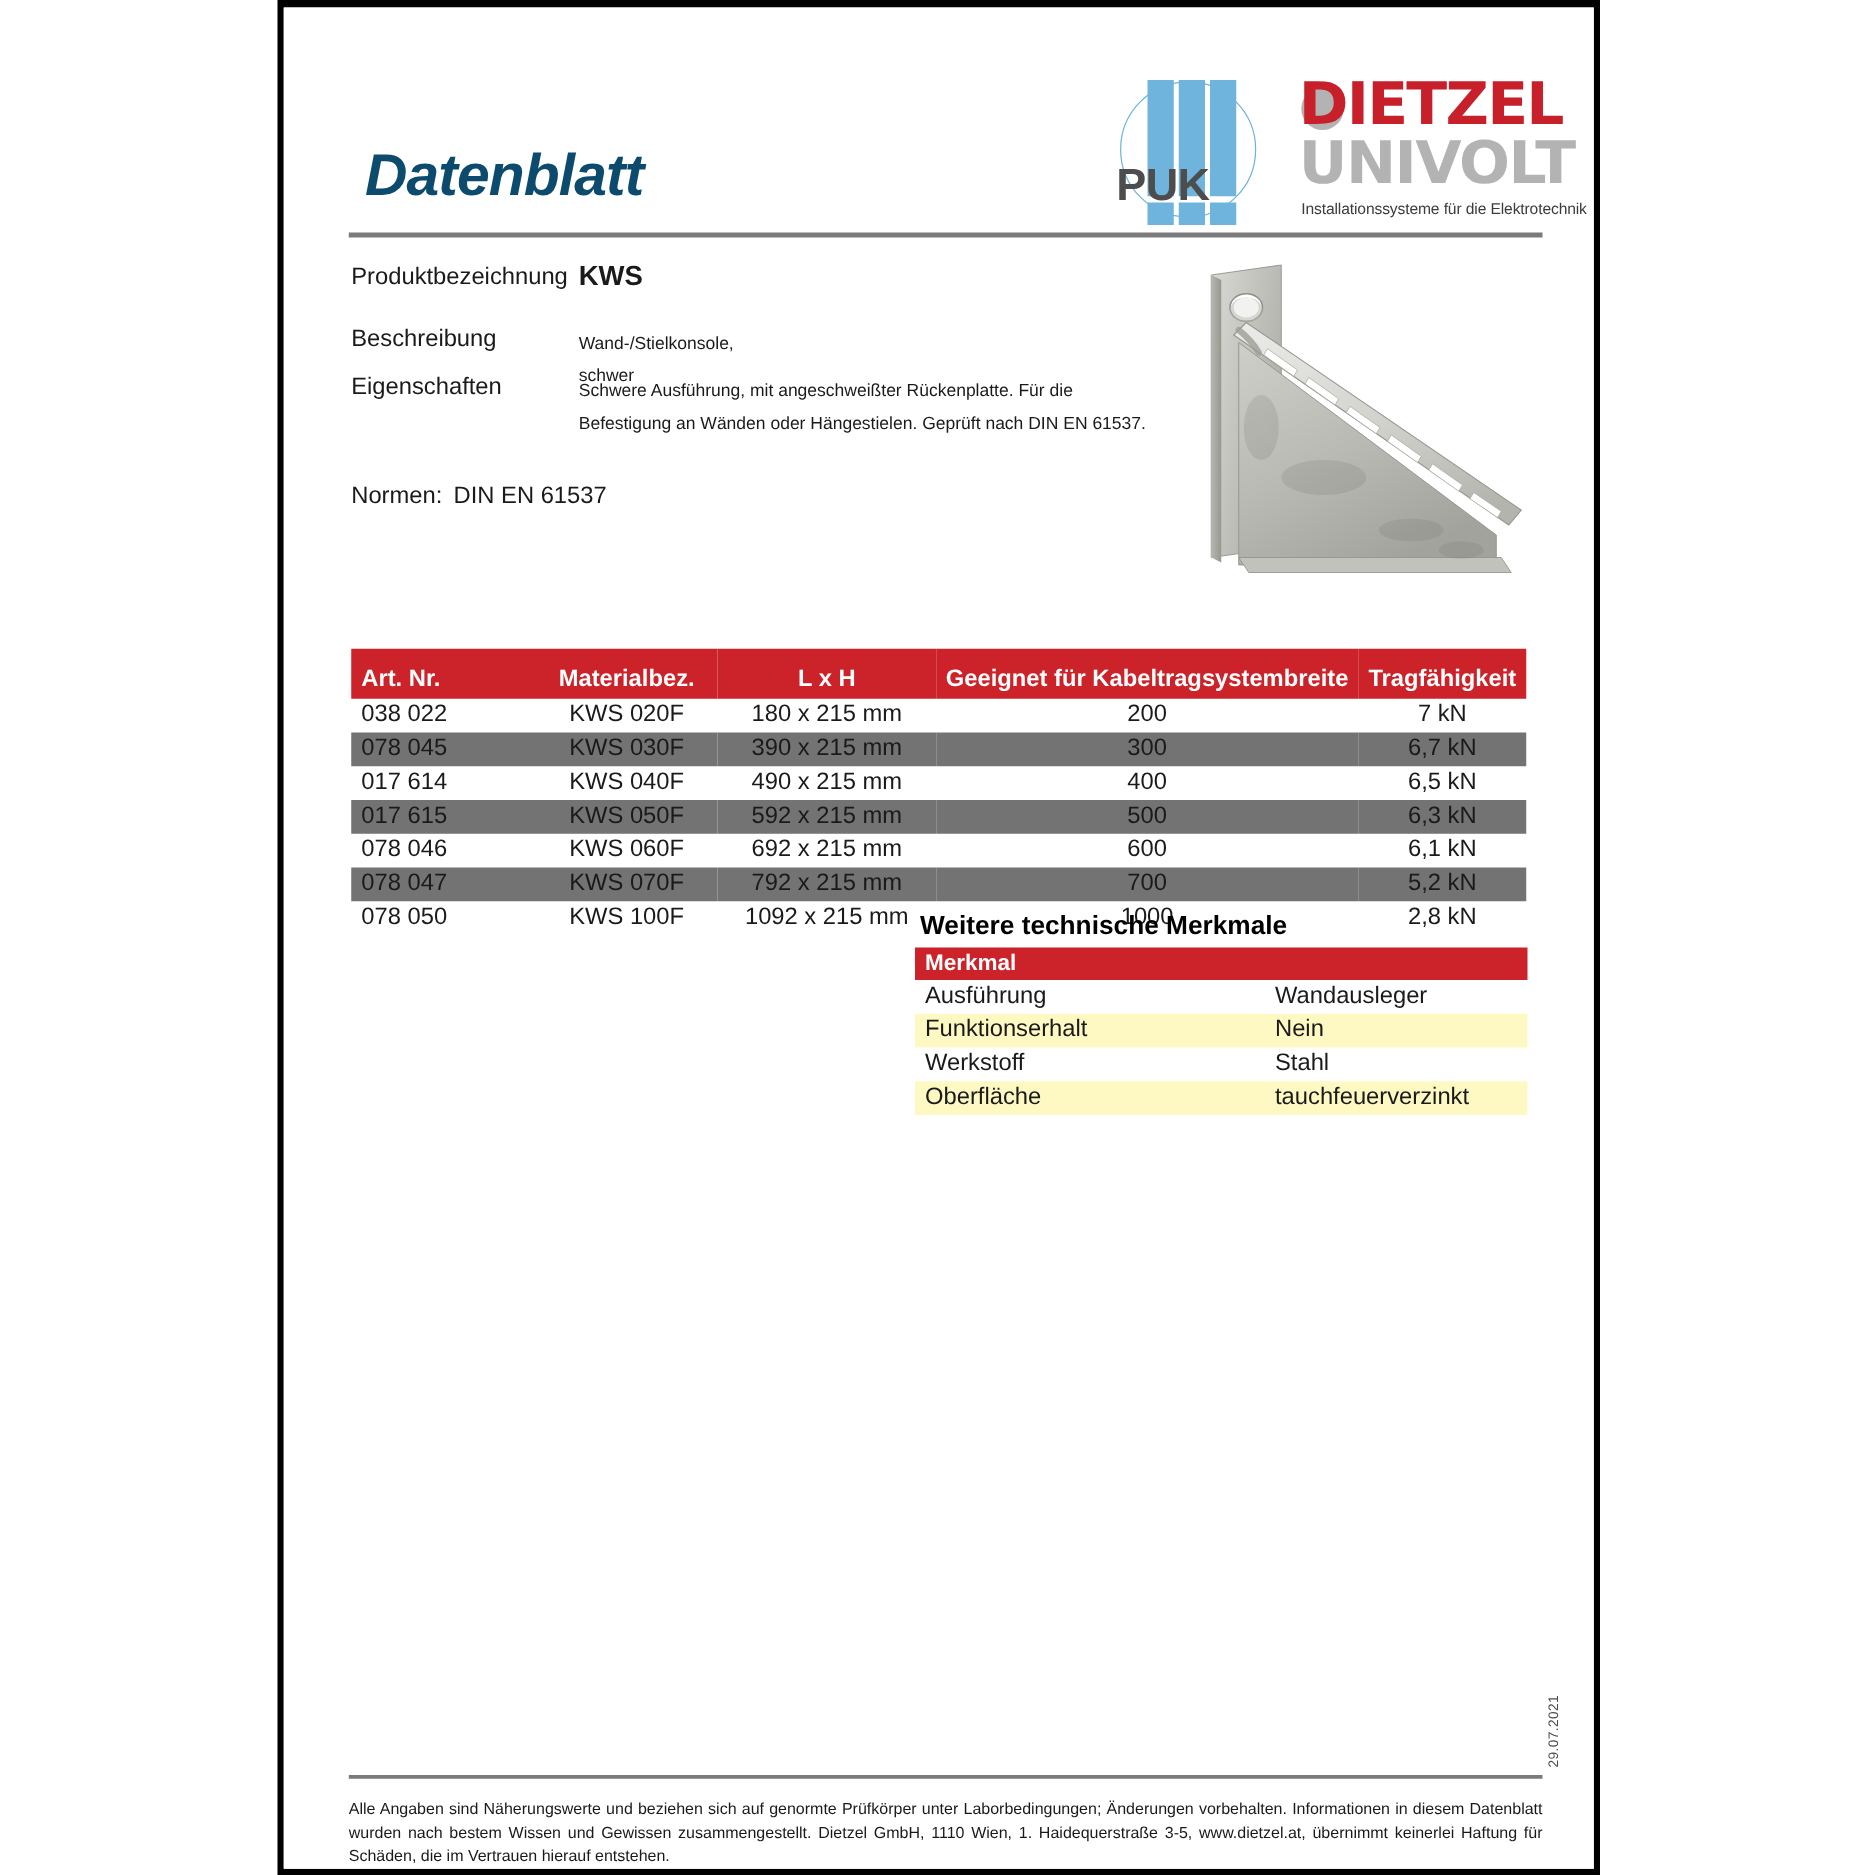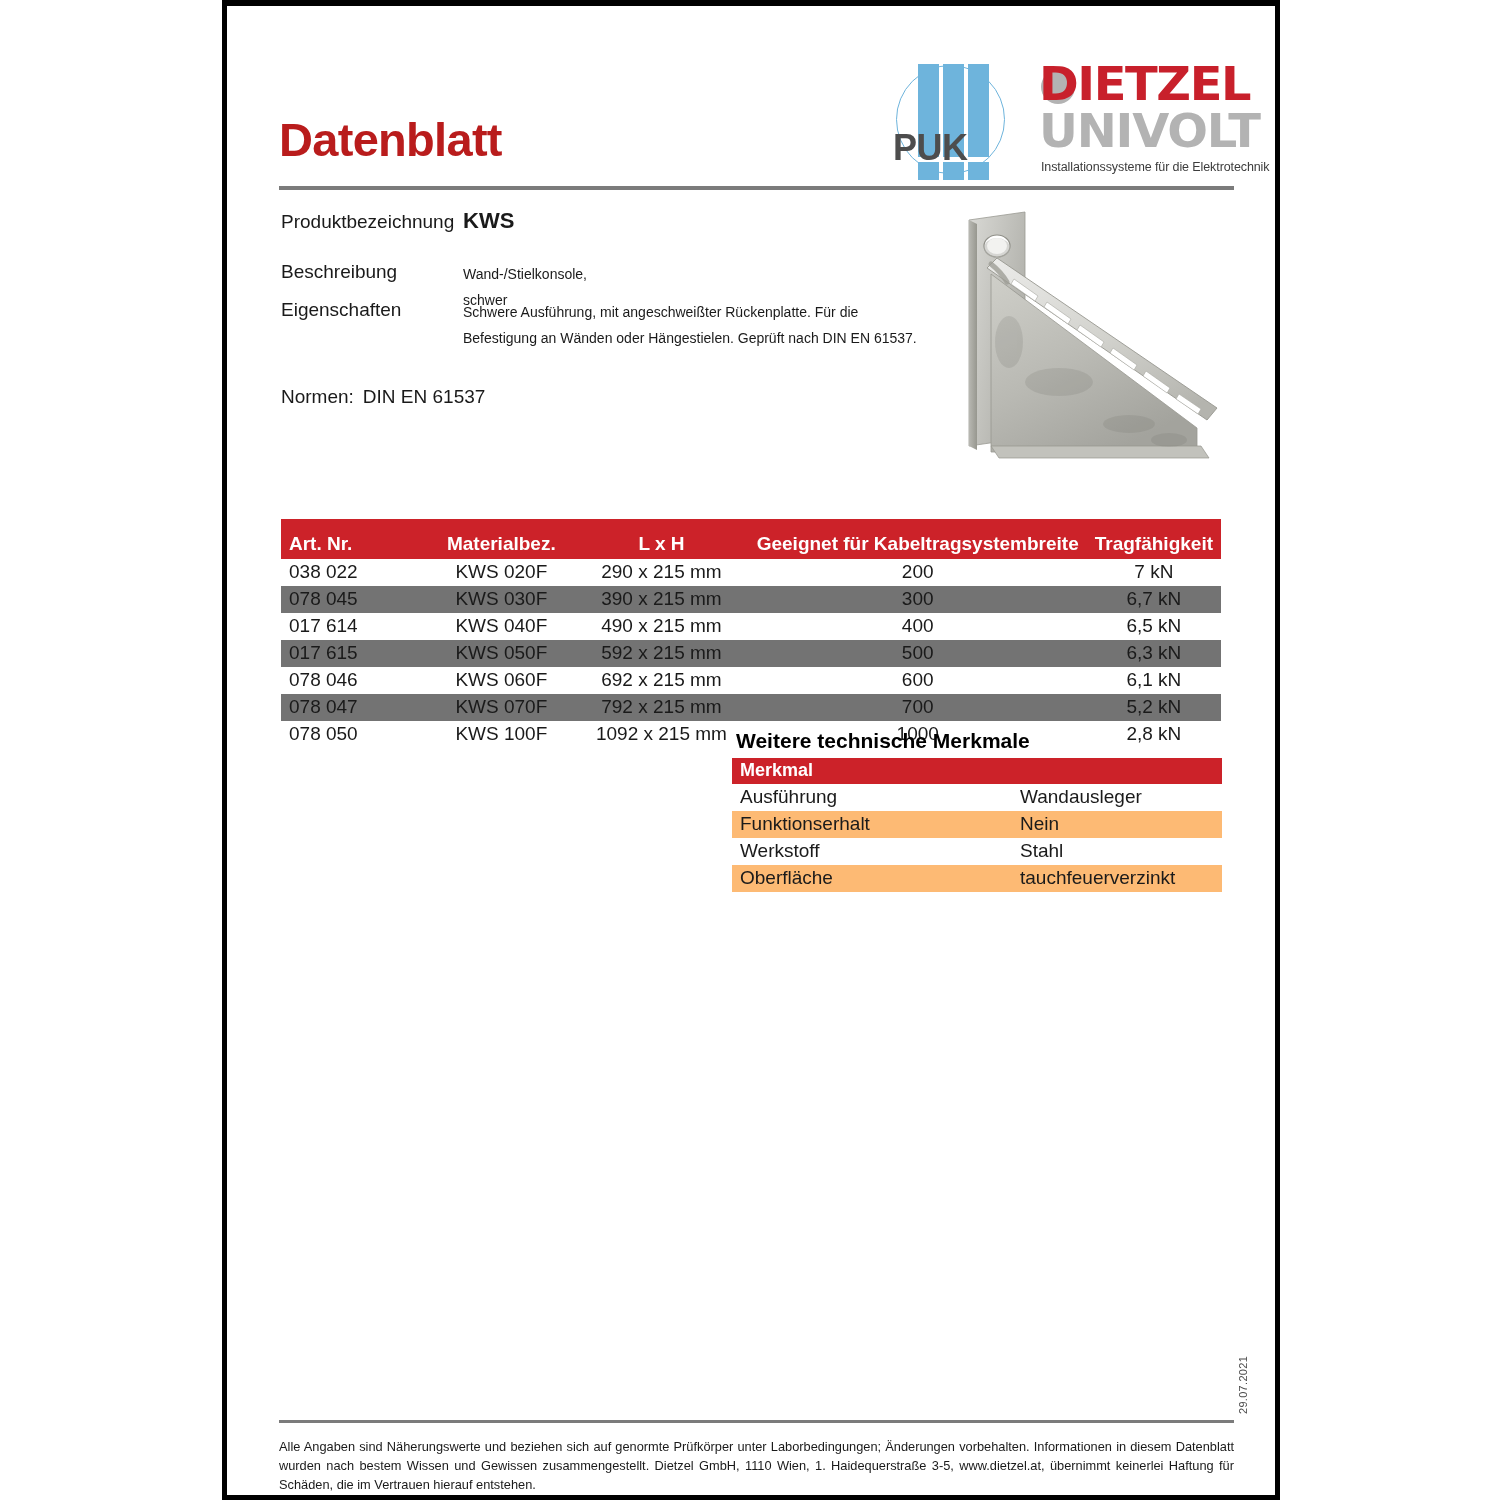--- a/index.html
+++ b/index.html
@@ -26,25 +26,26 @@
   }
 
   
   .header {
     position: absolute;
     left: 52px; top: 48px;
     width: 955px; height: 140px;
   }
   .doc-title {
     position: absolute;
-    left: 0px; top: 58px;
+    left: 13px; top: 58px;
     font-size: 47px;
     font-weight: bold;
     letter-spacing: -0.7px;
-    color: #b91c1c;
+    color: #0c4a6e;
+    font-style: italic;
   }
   .header-rule {
     position: absolute;
     left: 0px; top: 132px;
     width: 955px; height: 4px;
     background: #7b7b7b;
   }
 
   
   .puk-logo {
@@ -218,21 +219,21 @@
     font-size: 18px;
     padding: 2px 8px 3px 8px;
     margin-top: 20px;
   }
   .features-table td {
     padding: 2px 8px 3px 8px;
     height: 25px;
     white-space: nowrap;
   }
   .features-table td.fval { text-align: left; }
-  .features-table tr.alt td { background: #fdba74; }
+  .features-table tr.alt td { background: #fef9c3; }
   .f-key { width: 280px; }
 
   
   .footer-rule {
     position: absolute;
     left: 52px; top: 1414px;
     width: 955px; height: 3px;
     background: #7b7b7b;
   }
   .footer-text {
@@ -369,21 +370,21 @@
         <th class="c-mat">Materialbez.</th>
         <th class="c-lxh">L x H</th>
         <th class="c-width">Geeignet für Kabeltragsystembreite</th>
         <th class="c-load">Tragfähigkeit</th>
       </tr>
     </thead>
     <tbody>
       <tr>
         <td class="c-art">038 022</td>
         <td class="c-mat">KWS 020F</td>
-        <td class="c-lxh">290 x 215 mm</td>
+        <td class="c-lxh">180 x 215 mm</td>
         <td class="c-width">200</td>
         <td class="c-load">7 kN</td>
       </tr>
       <tr class="alt">
         <td class="c-art">078 045</td>
         <td class="c-mat">KWS 030F</td>
         <td class="c-lxh">390 x 215 mm</td>
         <td class="c-width">300</td>
         <td class="c-load">6,7 kN</td>
       </tr>

